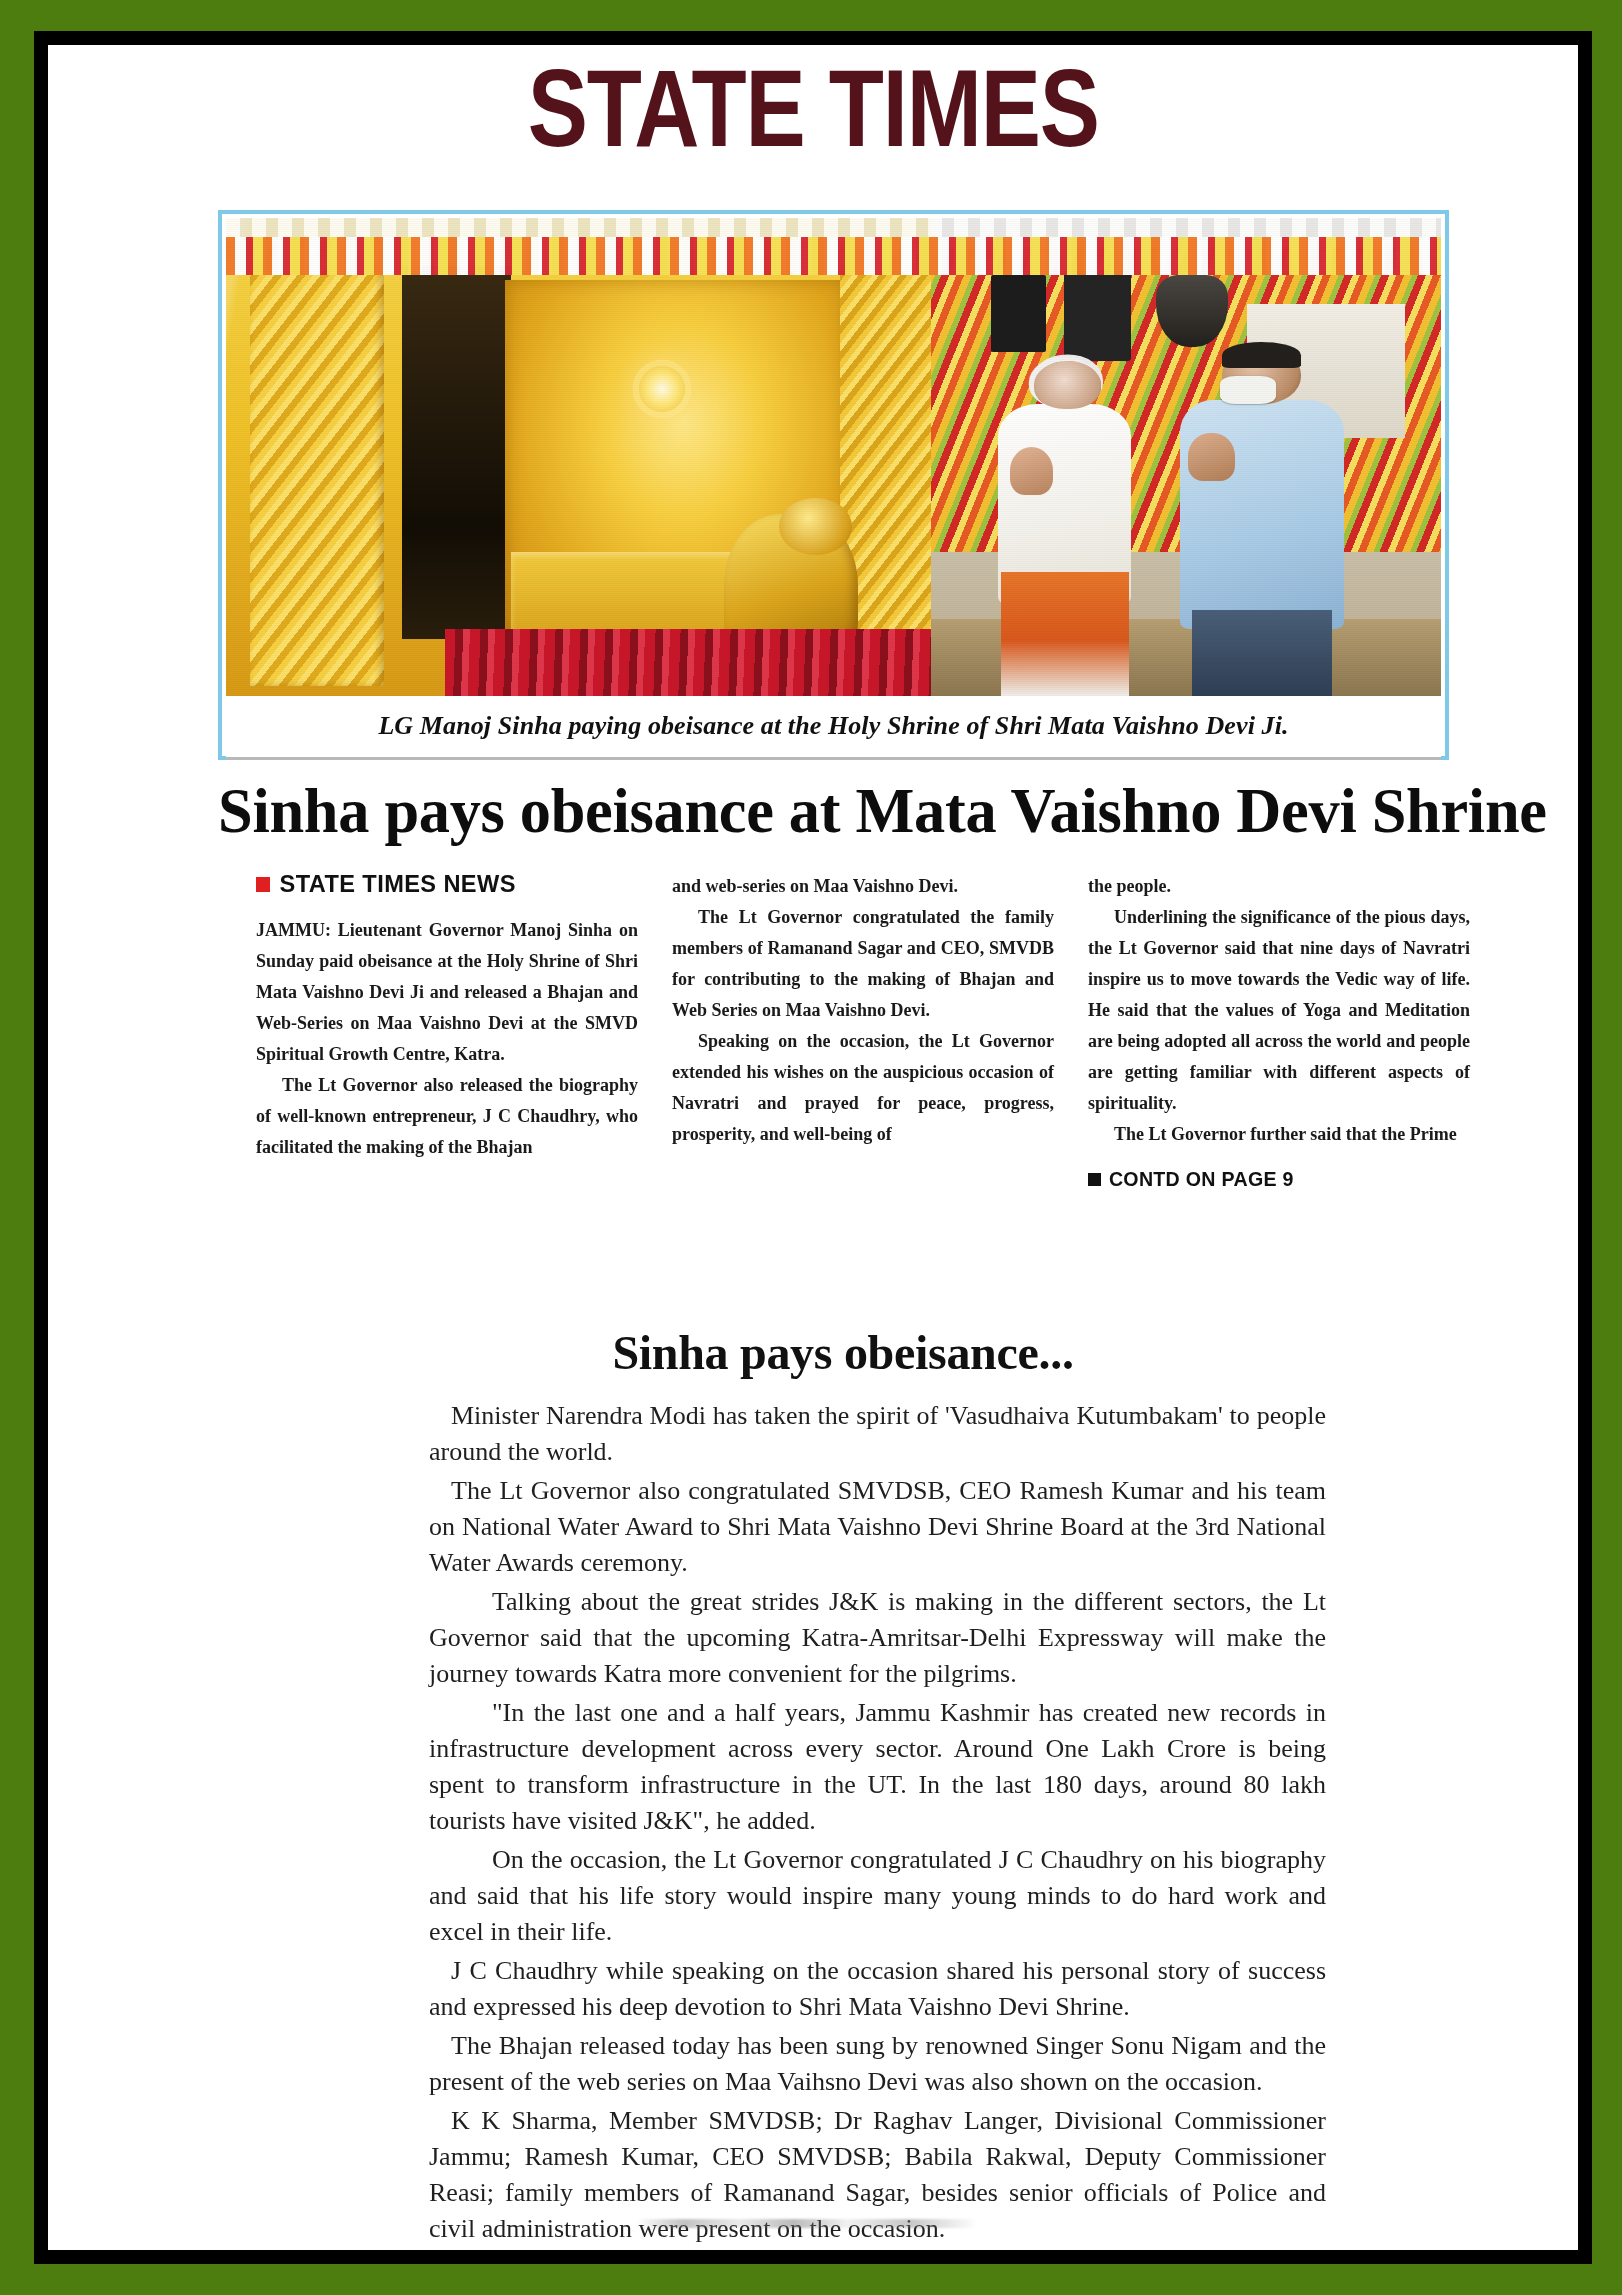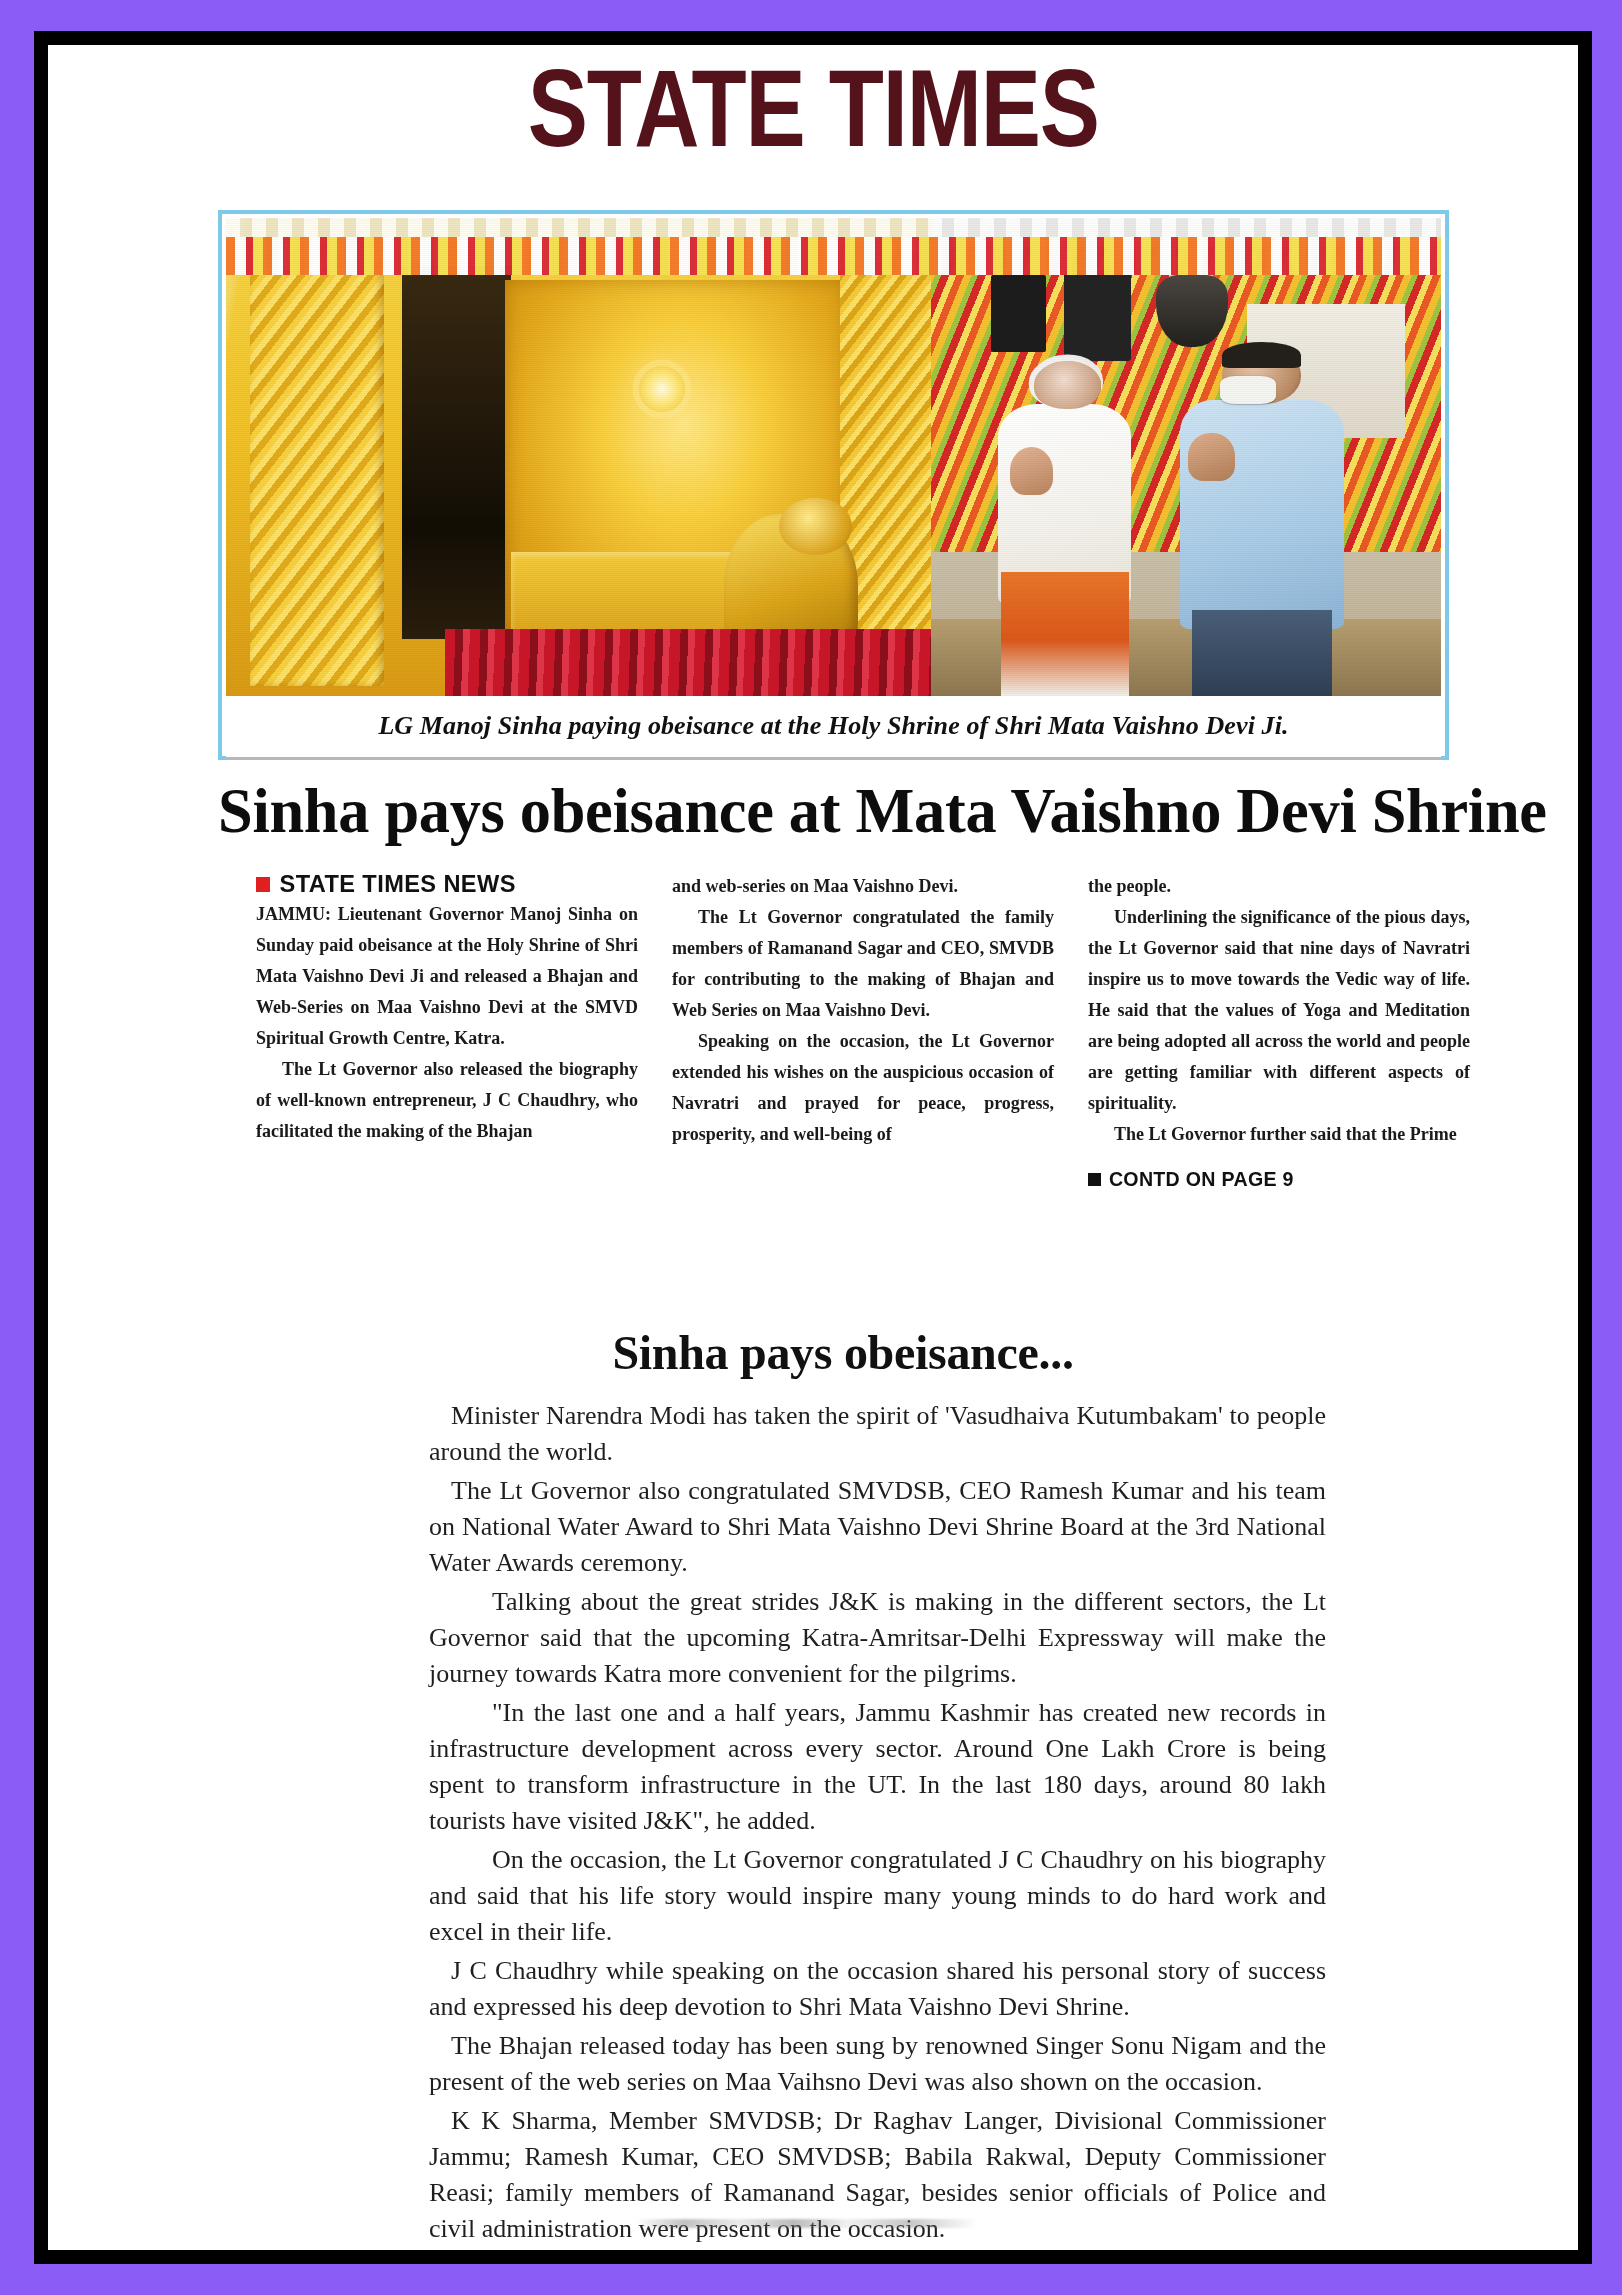--- a/index.html
+++ b/index.html
@@ -14,21 +14,21 @@
     position: relative;
     overflow: hidden;
   }
 
   
   #page {
     position: absolute;
     left: 0; top: 0;
     width: 1623px;
     height: 2295px;
-    background: #8b5cf6;
+    background: #4d7c0f;
   }
   #outer-frame {
     position: absolute;
     left: 34px;
     top: 31px;
     width: 1558px;
     height: 2233px;
     border: 14.4px solid #000000;
     background: #ffffff;
     box-sizing: border-box;
@@ -302,21 +302,21 @@
     gap: 34px;
   }
   .news-col {
     width: 382px;
     flex: 0 0 382px;
   }
   #byline {
     display: flex;
     align-items: center;
     gap: 9.2px;
-    margin-bottom: 1px;
+    margin-bottom: 17px;
   }
   #byline-bullet {
     width: 14.4px;
     height: 14.4px;
     background: #e02020;
     flex: 0 0 14.4px;
   }
   #byline-text {
     font-family: "Liberation Sans", sans-serif;
     font-weight: 700;

